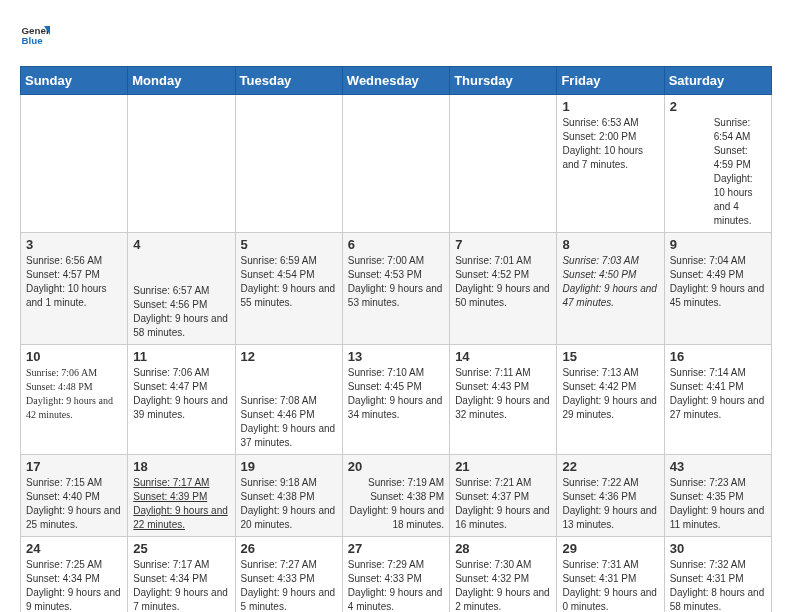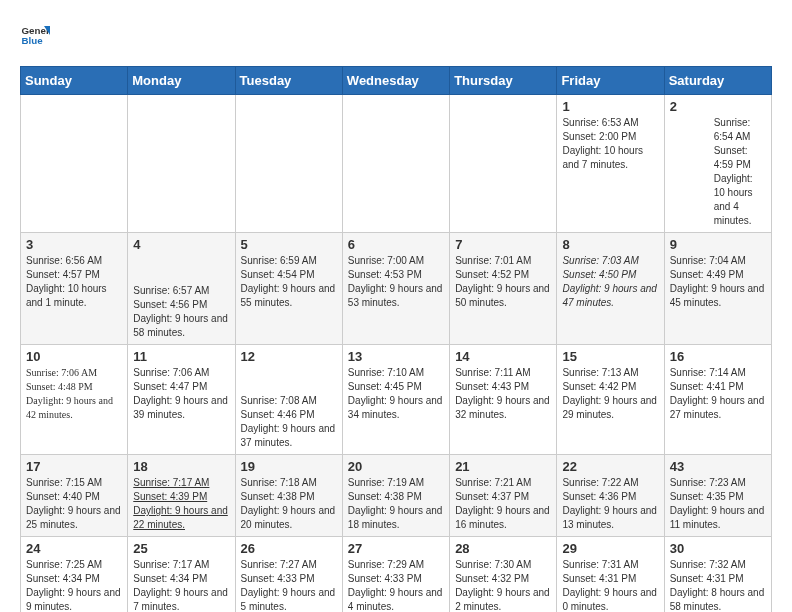--- a/index.html
+++ b/index.html
@@ -227,27 +227,27 @@
 Daylight: 9 hours and 25 minutes.</div>
         </td>
         <td>
           <span class="day-number">18</span>
           <div class="day-info" style="white-space: pre-line; text-decoration: underline;">Sunrise: 7:17 AM
 Sunset: 4:39 PM
 Daylight: 9 hours and 22 minutes.</div>
         </td>
         <td>
           <span class="day-number">19</span>
-          <div class="day-info" style="white-space: pre-line;">Sunrise: 7:18 AM
+          <div class="day-info" style="white-space: pre-line;">Sunrise: 9:18 AM
 Sunset: 4:38 PM
 Daylight: 9 hours and 20 minutes.</div>
         </td>
         <td>
           <span class="day-number">20</span>
-          <div class="day-info" style="white-space: pre-line;">Sunrise: 7:19 AM
+          <div class="day-info" style="white-space: pre-line; text-align: right;">Sunrise: 7:19 AM
 Sunset: 4:38 PM
 Daylight: 9 hours and 18 minutes.</div>
         </td>
         <td>
           <span class="day-number">21</span>
           <div class="day-info" style="white-space: pre-line;">Sunrise: 7:21 AM
 Sunset: 4:37 PM
 Daylight: 9 hours and 16 minutes.</div>
         </td>
         <td>

